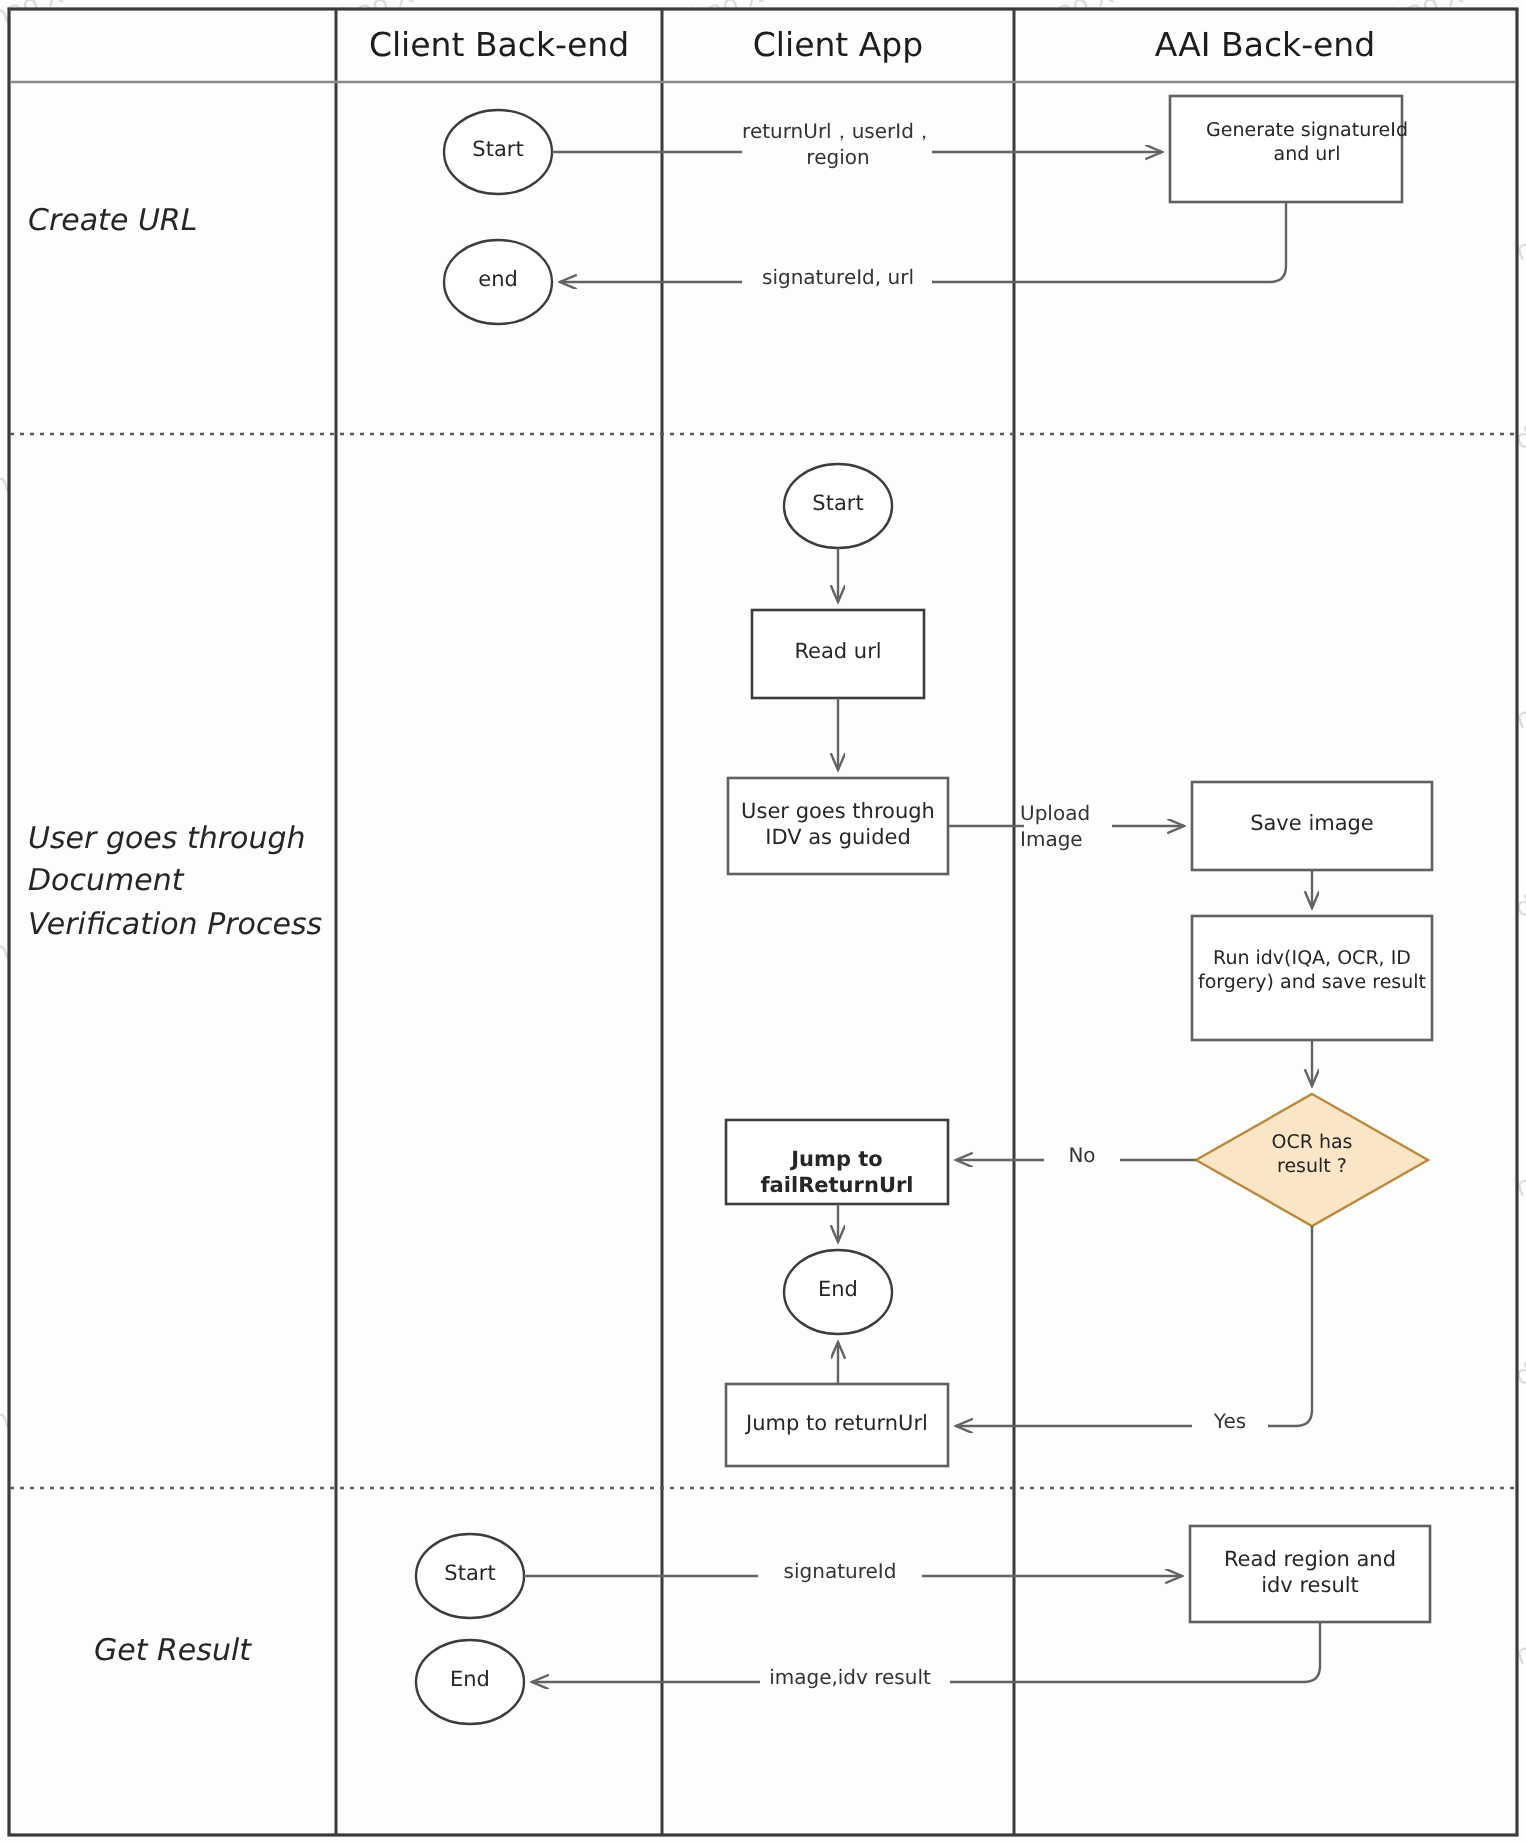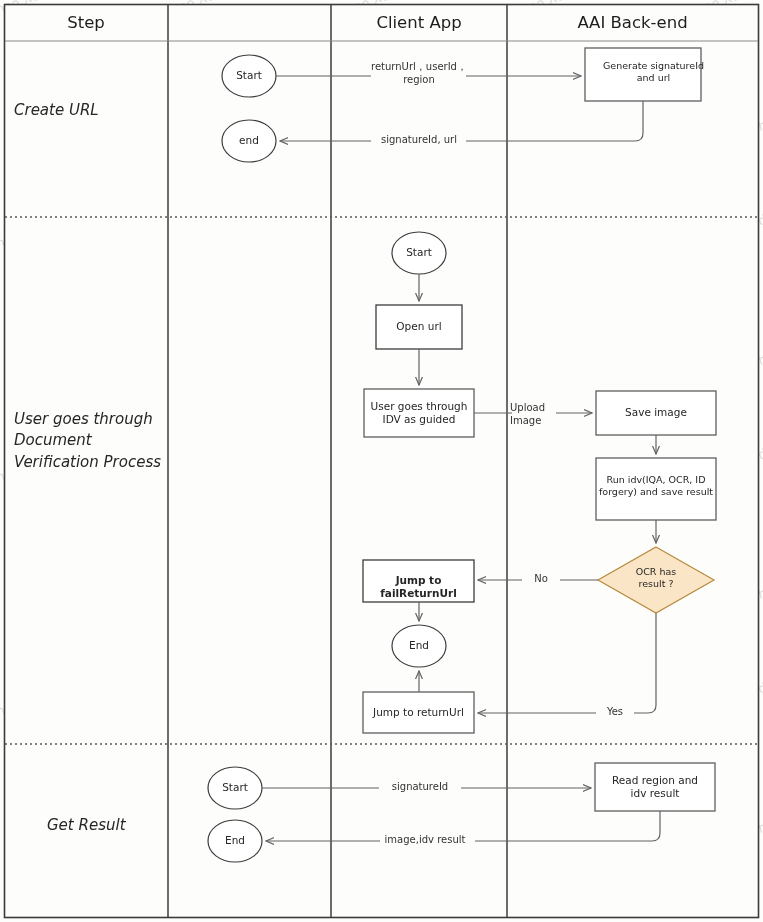--- a/index.html
+++ b/index.html
@@ -177,41 +177,41 @@
     <rect x="595" y="763" width="120" height="48" fill="#ffffff" stroke="#5f5f5f" stroke-width="1.3"></rect>
 
     <g stroke="#636363" stroke-width="1.2" fill="none">
       <line x1="262" y1="788" x2="379" y2="788"></line>
       <line x1="461" y1="788" x2="591" y2="788" marker-end="url(#arrow)"></line>
       <path d="M660,811 L660,833 Q660,841 652,841 L475,841"></path>
       <line x1="380" y1="841" x2="266" y2="841" marker-end="url(#arrow)"></line>
     </g>
   </svg>
 
-  <div class="lbl col-head" style="left:4px;  top:12px; width:164px;">Step</div>
+  <div class="lbl col-head" style="left:168px; top:12px; width:163px;">Client Back-end</div>
   <div class="lbl col-head" style="left:331px; top:12px; width:176px;">Client App</div>
   <div class="lbl col-head" style="left:507px; top:12px; width:251px;">AAI Back-end</div>
 
   <div class="lbl step-label" style="left:14px; top:100px; width:150px;">Create URL</div>
   <div class="lbl step-label" style="left:14px; top:409px; width:154px;">User goes through
 Document
 Verification Process</div>
   <div class="lbl step-label" style="left:47px; top:815px; width:120px;">Get Result</div>
 
   <div class="lbl node-label" style="left:222px; top:69px; width:54px;">Start</div>
   <div class="lbl node-label" style="left:222px; top:134px; width:54px;">end</div>
   <div class="lbl node-label-sm" style="left:587px; top:60px; width:133px;">Generate signatureId
 and url</div>
 
   <div class="lbl edge-label" style="left:366px; top:61px; width:106px;">returnUrl，userId，
 region</div>
   <div class="lbl edge-label" style="left:366px; top:134px; width:106px;text-align:center;">signatureId, url</div>
 
   <div class="lbl node-label" style="left:392px; top:246px; width:54px;">Start</div>
-  <div class="lbl node-label" style="left:376px; top:320px; width:86px;">Open url</div>
+  <div class="lbl node-label" style="left:376px; top:320px; width:86px;">Read url</div>
   <div class="lbl node-label" style="left:364px; top:400px; width:110px;">User goes through
 IDV as guided</div>
   <div class="lbl node-label" style="left:596px; top:406px; width:120px;">Save image</div>
   <div class="lbl node-label-sm" style="left:590px; top:474px; width:132px;">Run idv(IQA, OCR, ID
 forgery) and save result</div>
   <div class="lbl node-label-sm" style="left:616px; top:566px; width:80px;">OCR has
 result ?</div>
   <div class="lbl node-label" style="left:361px; top:574px; width:115px;font-weight:bold;">Jump to failReturnUrl</div>
   <div class="lbl node-label" style="left:392px; top:639px; width:54px;">End</div>
   <div class="lbl node-label" style="left:363px; top:706px; width:111px;">Jump to returnUrl</div>

